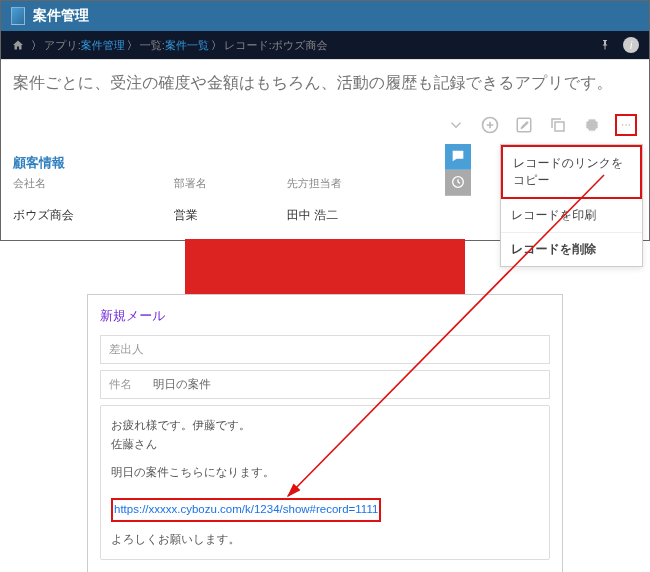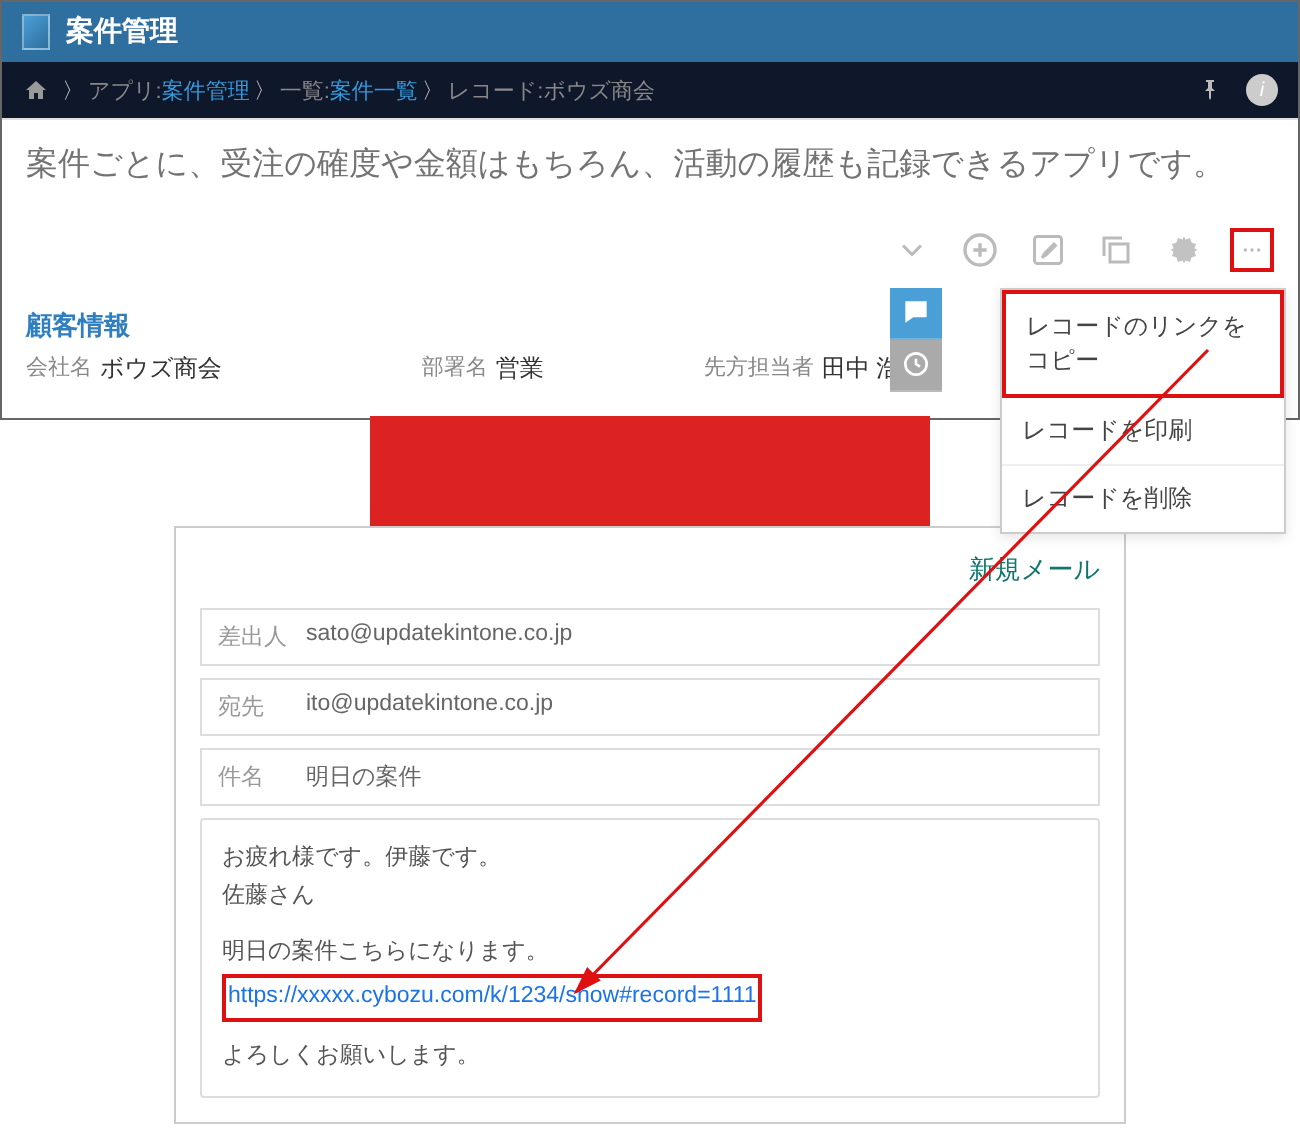--- a/index.html
+++ b/index.html
@@ -19,38 +19,38 @@
     .desc-block { padding: 10px 12px; line-height: 1.6; font-size: 16px; color: #737373; }
     .toolbar { display: flex; align-items: center; justify-content: flex-end; gap: 12px; padding: 8px 12px; color: #aaa; }
     .tool-icon { width: 22px; height: 22px; display: inline-flex; align-items: center; justify-content: center; }
     .more-icon { border: 2px solid #d11; padding: 2px 4px; }
     .content-area { display: flex; position: relative; }
     .left-icons { display: flex; flex-direction: column; position: absolute; right: 178px; top: 0; }
     .left-icons .sq { width: 26px; height: 26px; background: #4a9fd6; color: #fff; display: flex; align-items: center; justify-content: center; border-bottom: 1px solid rgba(255,255,255,0.2); position: relative; }
     .left-icons .sq.gray { background: #aaa; }
     .dropdown-menu { position: absolute; right: 6px; top: 0; width: 143px; background: #fff; border: 1px solid #ccc; z-index: 10; box-shadow: 0 2px 6px rgba(0,0,0,0.1); }
     .dropdown-item { padding: 8px 10px; font-size: 12px; color: #444; border-bottom: 1px solid #eee; }
-    .dropdown-item:last-child { border-bottom: none; }
+    .dropdown-item:last-child { border-bottom: none; font-weight: bold; }
     .dropdown-item.hl { border: 2px solid #d11; }
     .customer-block { padding: 10px 12px 16px; flex: 1; }
     .section-title { color: #2f7fc0; font-size: 13px; font-weight: bold; margin-bottom: 4px; }
     .fields { display: flex; gap: 40px; }
-    .field { display: flex; flex-direction: row; gap: 4px; }
+    .field { display: flex; flex-direction: column; gap: 16px; }
     .field-label { font-size: 11px; color: #888; }
     .field-value { font-size: 12px; color: #333; }
 
     .red-block { background: #d22; width: 280px; height: 280px; margin: -2px auto 0 auto; position: relative; left: 0; }
     .bottom-wrap { position: relative; margin-top: -225px; display: flex; justify-content: center; padding-bottom: 12px; }
     .mail-card { width: 476px; border: 1px solid #ccc; background: #fff; padding: 12px; position: relative; z-index: 5; }
-    .mail-title { text-align: right; font-size: 13px; color: #0f766e; margin-bottom: 10px; }
+    .mail-title { text-align: left; font-size: 13px; color: #6d28d9; margin-bottom: 10px; }
     .mail-row { border: 1px solid #ddd; padding: 6px 8px; margin-bottom: 6px; display: flex; font-size: 11.5px; color: #666; border-radius: 0; }
     .mail-label { width: 44px; color: #999; flex-shrink: 0; }
     .mail-body { border: 1px solid #ddd; padding: 10px; font-size: 11.5px; color: #555; line-height: 1.7; border-radius: 2px; }
     .mail-body .link { color: #1a73e8; }
-    .link-box { border: 2px solid #d11; display: inline-block; padding: 0 1px; margin-top: 1px; }
+    .link-box { border: 2px solid #d11; display: inline-block; padding: 0 1px; margin-top: 16px; }
     svg.arrow { position: absolute; left: 0; top: 0; pointer-events: none; z-index: 20; }
   </style>
 </head>
 <body>
 
 <div class="frame">
   <div class="header">
     <div class="header-logo"></div>
     <div class="header-title">案件管理</div>
   </div>
@@ -163,25 +163,20 @@
   </div>
 </div>
 
 <div class="red-block"></div>
 
 <div class="bottom-wrap">
   <div class="mail-card">
     <div class="mail-title">新規メール</div>
     <div class="mail-row">
       <span class="mail-label">差出人</span>
-      <span>sato@updatekintone.co.jp</span>
-    </div>
-    <div class="mail-row">
-      <span class="mail-label">宛先</span>
-      <span>ito@updatekintone.co.jp</span>
     </div>
     <div class="mail-row">
       <span class="mail-label">件名</span>
       <span>明日の案件</span>
     </div>
     <div class="mail-body">
       <div>お疲れ様です。伊藤です。</div>
       <div>佐藤さん</div>
       <div style="height:8px"></div>
       <div>明日の案件こちらになります。</div>

